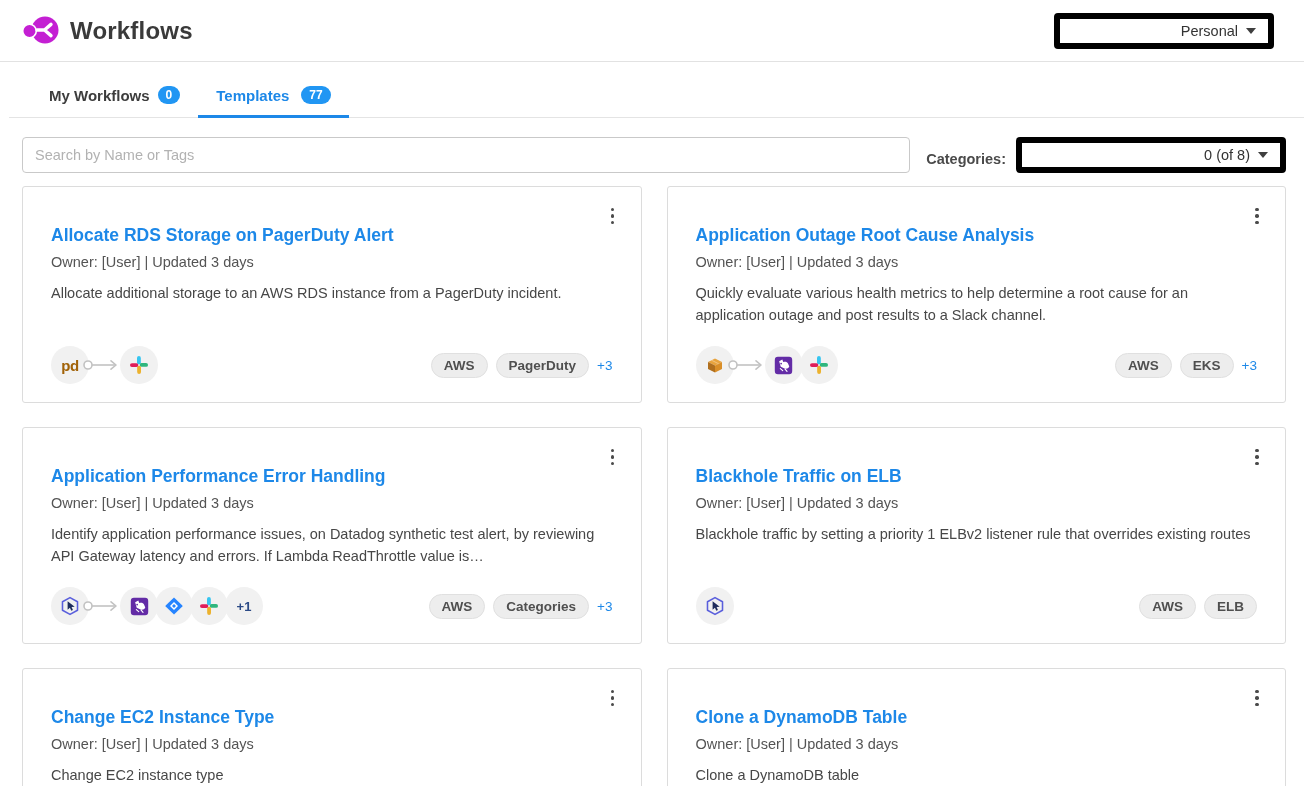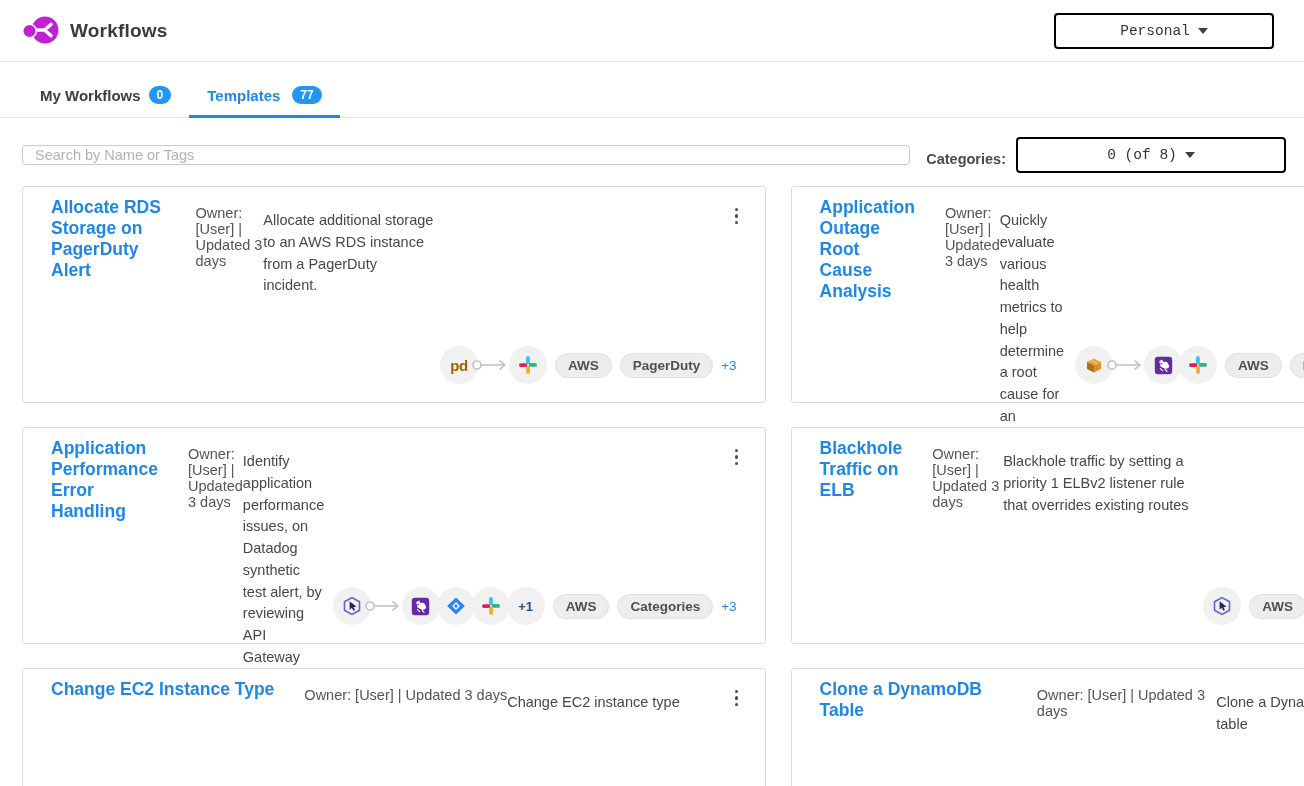--- a/index.html
+++ b/index.html
@@ -3,54 +3,54 @@
 <meta charset="utf-8">
 <style>
   * { box-sizing: border-box; margin: 0; padding: 0; }
   html, body { width: 1304px; height: 786px; overflow: hidden; background: #fff; }
   body { font-family: "Liberation Sans", sans-serif; color: #3d3d3d; }
 
   
   .header { display: flex; align-items: center; height: 62px; padding: 0 18px 0 22px;
             border-bottom: 1px solid #e2e2e2; }
   .logo { width: 38px; height: 36px; margin-right: 10px; flex: 0 0 auto; }
-  .app-title { font-size: 19px; font-weight: 700; color: #3a3a3a; letter-spacing: .2px; }
+  .app-title { font-size: 24px; font-weight: 700; color: #3a3a3a; letter-spacing: .2px; }
   .spacer { flex: 1; }
-  .select-box { height: 36px; border: 2px solid #000000; border-radius: 4px; background: #fff;
-                display: flex; align-items: center; justify-content: center;
-                padding: 0 12px; font-size: 14.5px; color: #333; cursor: pointer; font-family: Liberation Mono, monospace; }
+  .select-box { height: 36px; border: 6px solid #000000; border-radius: 4px; background: #fff;
+                display: flex; align-items: center; justify-content: flex-end;
+                padding: 0 12px; font-size: 14.5px; color: #333; cursor: pointer; }
   .workspace-select { width: 220px; margin-right: 12px; }
   .caret { width: 0; height: 0; border-left: 5px solid transparent; border-right: 5px solid transparent;
            border-top: 6px solid #3f3f3f; margin-left: 8px; }
   .new-workflow-btn { height: 36px; padding: 0 16px; background: #1d88e8; border: none; border-radius: 4px;
                       color: #fff; font-size: 15px; font-weight: 700; font-family: inherit; cursor: pointer; }
 
   
-  .tabs { display: flex; margin-top: 16px; padding-left: 22px; border-bottom: 1px solid #e4e4e4; }
+  .tabs { display: flex; margin-top: 16px; padding-left: 22px; border-bottom: 1px solid #e4e4e4; margin-left: 9px; }
   .tab { position: relative; display: flex; align-items: center; gap: 8px; padding: 8px 18px 13px;
          font-size: 15px; font-weight: 700; color: #3d3d3d; cursor: pointer; }
   .tab.active { color: #1d88e8; gap: 12px; }
   .tab.active::after { content: ""; position: absolute; left: 0; right: 0; bottom: -1px; height: 3px;
                        background: #1d88e8; }
   .badge { background: #2196f3; color: #fff; font-size: 12px; font-weight: 700;
            border-radius: 11px; padding: 3px 8px; line-height: 1; min-width: 20px; text-align: center; }
 
   
   .filter-row { display: flex; align-items: center; margin: 19px 18px 0 22px; }
-  .search-input { width: 888px; height: 20px; border: 1px solid #c9c9c9; border-radius: 4px;
+  .search-input { width: 888px; height: 36px; border: 1px solid #c9c9c9; border-radius: 4px;
                   padding: 0 12px; font-size: 14.5px; color: #333; font-family: inherit; outline: none; }
   .search-input::placeholder { color: #b2b2b2; }
   .cat-label { margin-left: auto; font-size: 14.5px; font-weight: 700; color: #4a4a4a; margin-right: 10px; margin-top: 8px; }
   .cat-select { width: 270px; }
 
   
   .cards { display: grid; grid-template-columns: 1fr 1fr; column-gap: 25px; row-gap: 24px;
            margin: 13px 18px 0 22px; }
   .card { position: relative; background: #fff; border: 1px solid #dcdcdc; border-radius: 3px;
-          height: 217px; padding: 10px 28px 18px; display: flex; flex-direction: row; }
+          height: 217px; padding: 38px 28px 18px; display: flex; flex-direction: column; }
   .card-title { font-size: 17.5px; font-weight: 700; color: #1d88e8; cursor: pointer; padding-right: 30px; }
   .card-meta { margin-top: 8px; font-size: 14.5px; color: #545454; }
   .card-desc { margin-top: 13px; font-size: 14.5px; color: #474747; line-height: 1.5; padding-right: 6px; }
   .card-foot { margin-top: auto; display: flex; align-items: center; justify-content: space-between; }
   .kebab { position: absolute; top: 18px; right: 20px; width: 16px; height: 22px;
            display: flex; flex-direction: column; align-items: center; justify-content: center;
            gap: 3px; cursor: pointer; }
   .kebab i { width: 3.5px; height: 3.5px; border-radius: 50%; background: #4a4a4a; }
 
   

